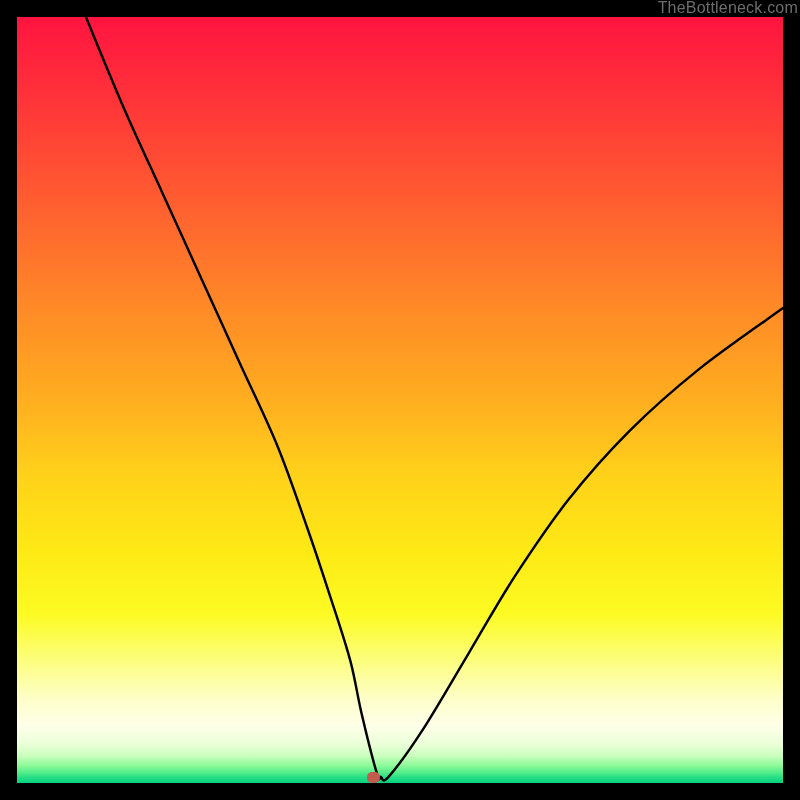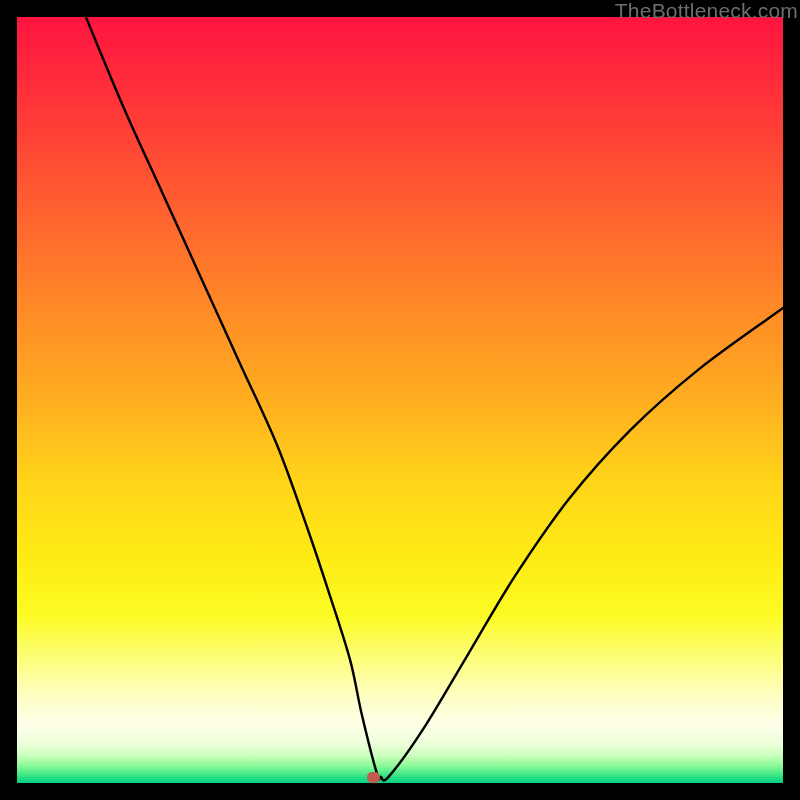--- a/index.html
+++ b/index.html
@@ -59,21 +59,21 @@
     width: 13px;
     height: 11px;
     border-radius: 5px;
     background: #c25a4e; 
   }
   .watermark {
     position: absolute;
     top: -1px;
     right: 2px;
     color: #6d6d6d;
-    font-size: 21px;
+    font-size: 16px;
     letter-spacing: 0.2px;
     font-weight: 500;
     text-align: center;
   }
 </style>
 </head>
 <body>
 
 <div class="stage">
 

